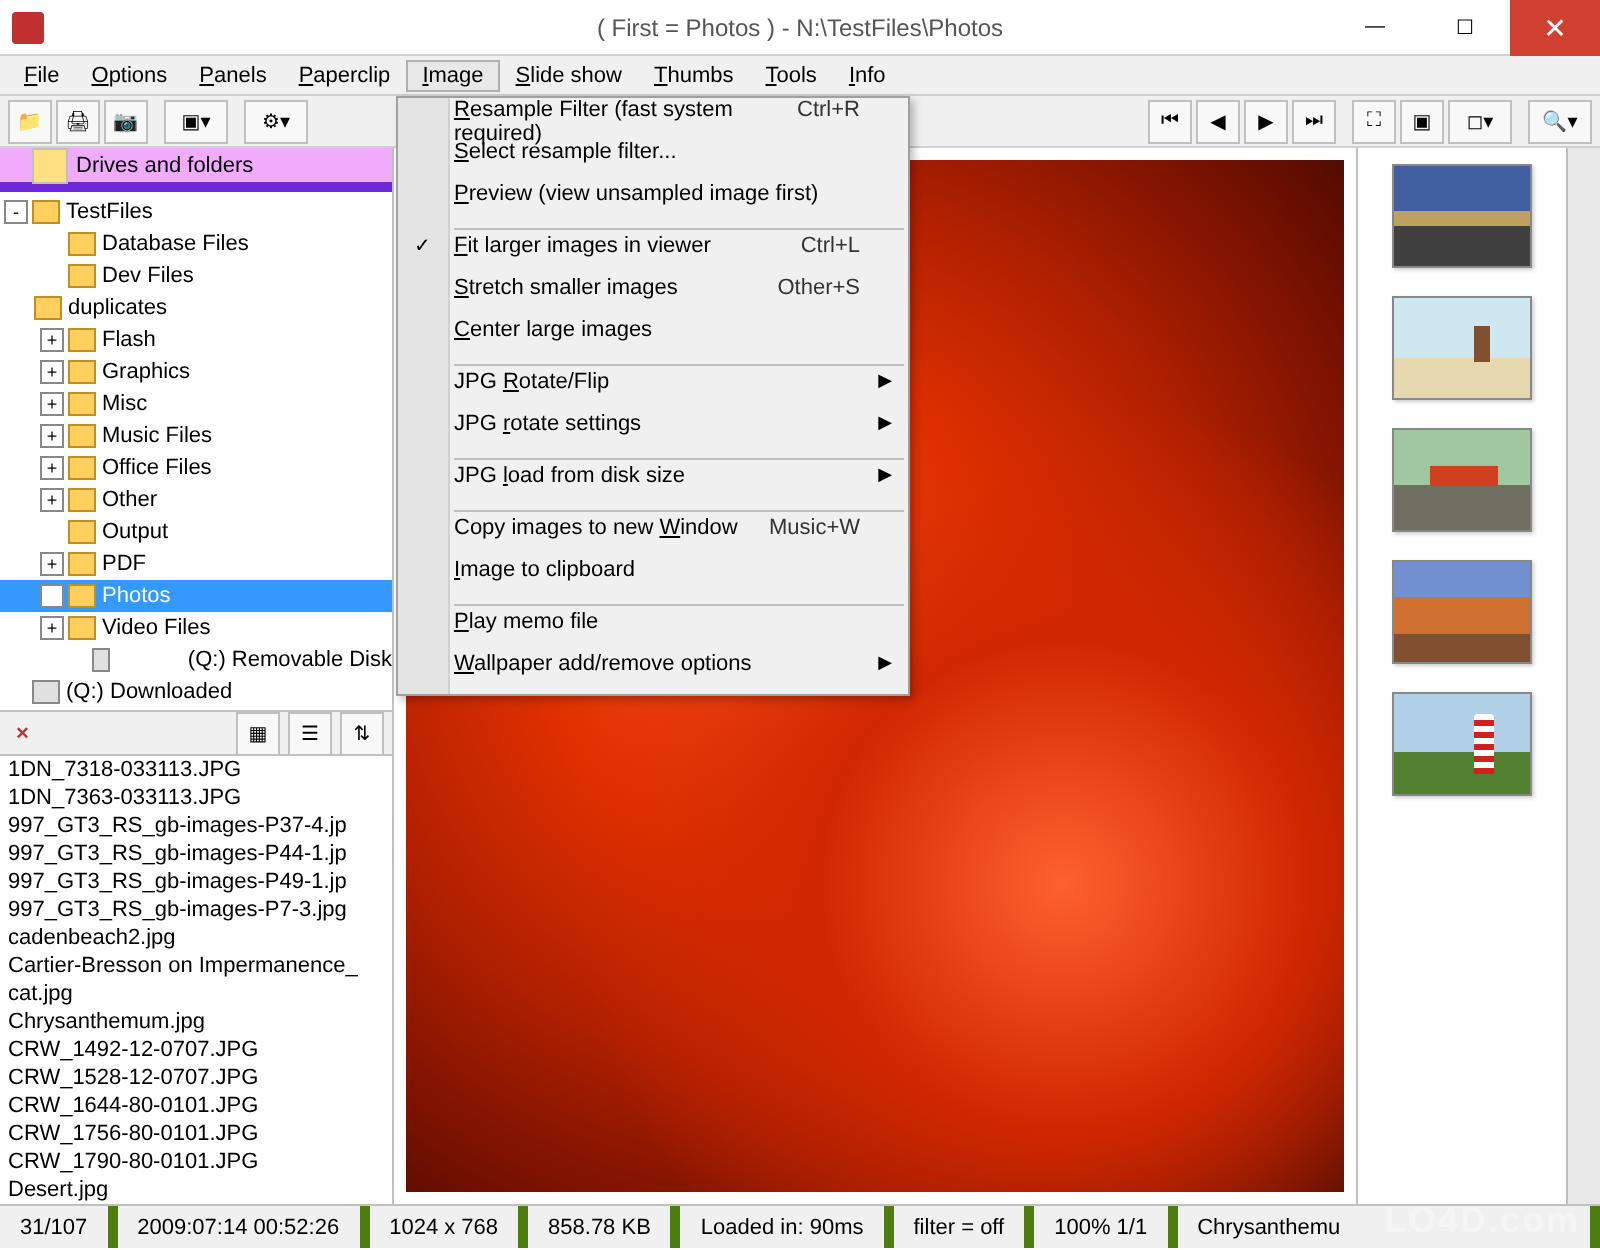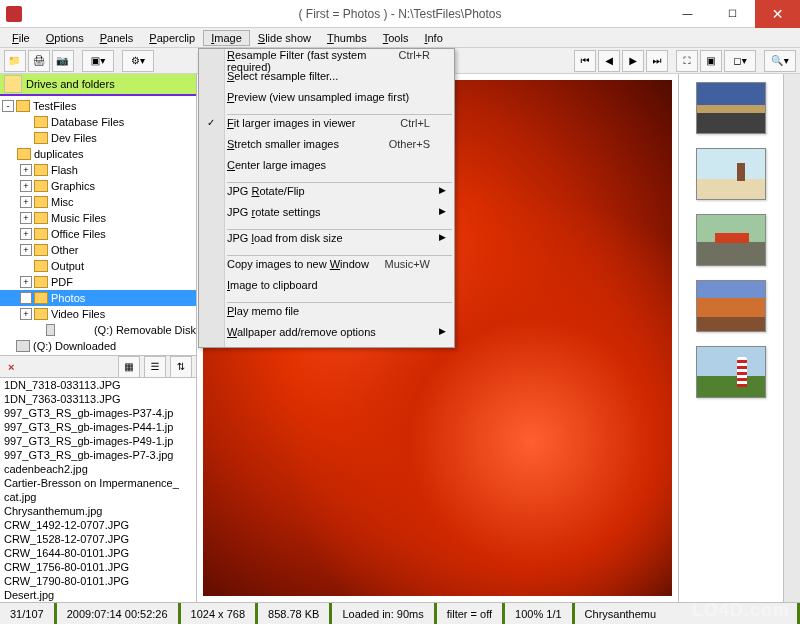--- a/index.html
+++ b/index.html
@@ -18,21 +18,21 @@
 .menubar span.active { background: #e8e8e8; border: 1px solid #b0b0b0; padding: 1px 7px; }
 
 .toolbar { height: 26px; background: #f0f0f0; display: flex; align-items: center; padding: 0 4px; border-bottom: 1px solid #d0d0d0; gap: 2px; }
 .tbtn { width: 22px; height: 22px; border: 1px solid #c0c0c0; background: #f8f8f8; display: inline-flex; align-items: center; justify-content: center; font-size: 10px; }
 .tbtn.wide { width: 32px; }
 .tsep { width: 4px; }
 
 .body { display: flex; height: 528px; }
 
 .left { width: 197px; display: flex; flex-direction: column; border-right: 1px solid #c0c0c0; }
-.drives-hdr { height: 22px; display: flex; align-items: center; padding: 0 4px; gap: 4px; background: #bef264; border-bottom: 2px solid #6d28d9; }
+.drives-hdr { height: 22px; display: flex; align-items: center; padding: 0 16px; gap: 4px; background: #f0abfc; border-bottom: 5px solid #6d28d9; }
 .drives-hdr .dicon { width: 18px; height: 18px; border: 1px solid #c0c0c0; background: #ffe080; display:inline-block; }
 .tree { flex: 0 0 260px; overflow: auto; background: #fff; border-bottom: 1px solid #c0c0c0; padding: 2px 0; }
 .tn { display: flex; align-items: center; height: 16px; line-height: 16px; white-space: nowrap; }
 .tn .exp { width: 12px; height: 12px; border: 1px solid #888; margin-right: 2px; text-align: center; line-height: 10px; font-size: 9px; background: #fff; }
 .tn .fold { width: 14px; height: 12px; background: #ffd060; border: 1px solid #c09020; margin-right: 3px; }
 .tn .drive { width: 14px; height: 12px; background: #e0e0e0; border: 1px solid #888; margin-right: 3px; }
 .tn.sel { background: #3399ff; color: #fff; }
 .tn.sel .fold { background: #ffd060; }
 
 .filehdr { height: 22px; display: flex; align-items: center; padding: 0 4px; gap: 4px; background: #f0f0f0; border-bottom: 1px solid #c0c0c0; }
@@ -52,21 +52,21 @@
 .th2::after { content:""; position:absolute; left:40px; top:14px; width:8px; height:18px; background:#805030; }
 .th3 { background: linear-gradient(#a0c8a0 55%, #707060 55%); position: relative; }
 .th3::after { content:""; position:absolute; left:18px; top:18px; width:34px; height:10px; background:#d04020; }
 .th4 { background: linear-gradient(#7090d0 35%, #d07030 35% 72%, #805030 72%); }
 .th5 { background: linear-gradient(#b0d0e8 58%, #508030 58%); position: relative; }
 .th5::after { content:""; position:absolute; left:40px; top:10px; width:10px; height:30px; background: repeating-linear-gradient(#fff 0 3px, #d02020 3px 6px); border-radius: 2px 2px 0 0; }
 
 .vscroll { width: 17px; background: #e8e8e8; border-left: 1px solid #c0c0c0; }
 
 .statusbar { height: 22px; background: #f0f0f0; border-top: 1px solid #c0c0c0; display: flex; align-items: center; }
-.statusbar div { border-right: 3px solid #4d7c0f; padding: 0 10px; height: 100%; display: flex; align-items: center; }
+.statusbar div { border-right: 5px solid #4d7c0f; padding: 0 10px; height: 100%; display: flex; align-items: center; }
 
 .dropdown { position: absolute; top: 48px; left: 198px; width: 257px; background: #f0f0f0; border: 1px solid #a0a0a0; box-shadow: 2px 2px 4px rgba(0,0,0,0.25); z-index: 100; }
 .dropdown .mrow { display: flex; align-items: flex-start; height: 21px; padding: 0 24px 0 28px; position: relative; cursor: default; }
 .dropdown .mrow .sc { margin-left: auto; color: #333; }
 .dropdown .mrow .arr { position: absolute; right: 8px; font-size: 9px; }
 .dropdown .sep { height: 1px; background: #c0c0c0; margin: 2px 2px 2px 28px; }
 .dropdown .chk { position: absolute; left: 8px; font-size: 10px; }
 .dropdown .gutter { position: absolute; left: 0; top: 0; bottom: 0; width: 26px; background: #e4e4e4; border-right: 1px solid #d0d0d0; }
 
 .watermark { position: absolute; right: 10px; bottom: 4px; color: rgba(255,255,255,0.35); font-size: 18px; font-weight: bold; letter-spacing: 1px; pointer-events: none; }

